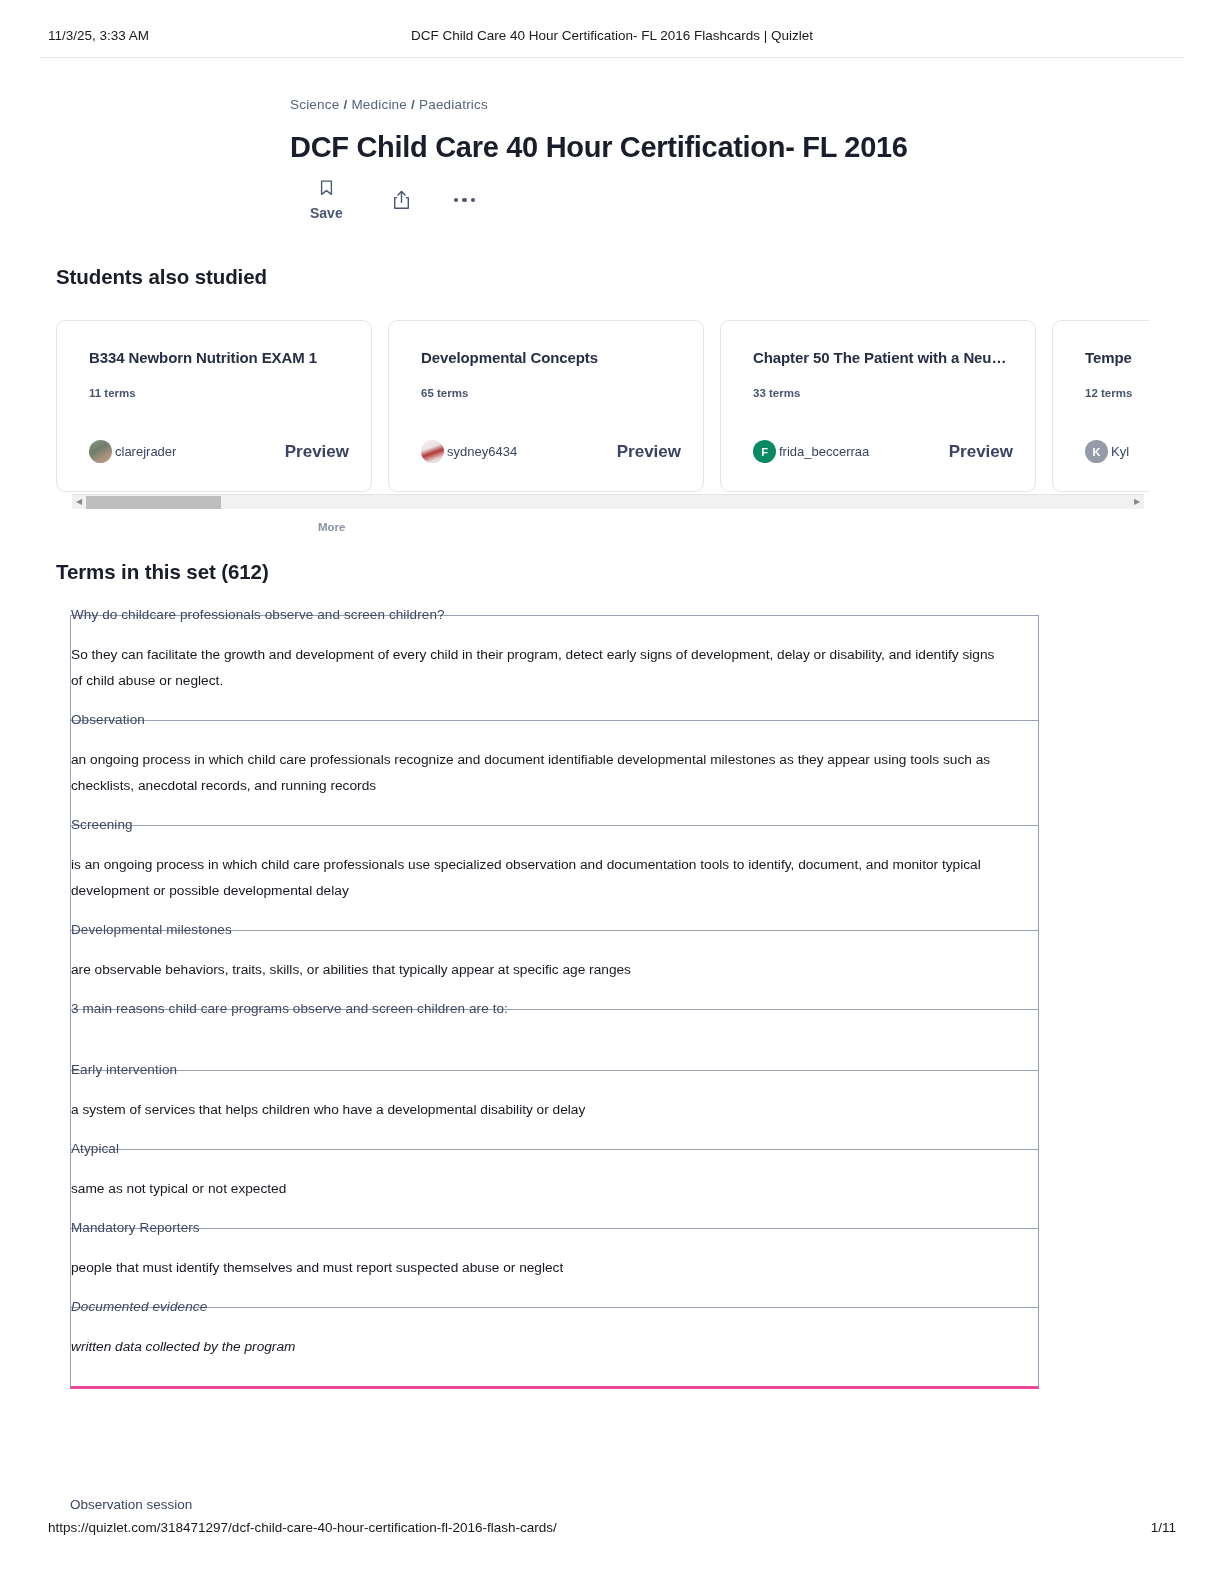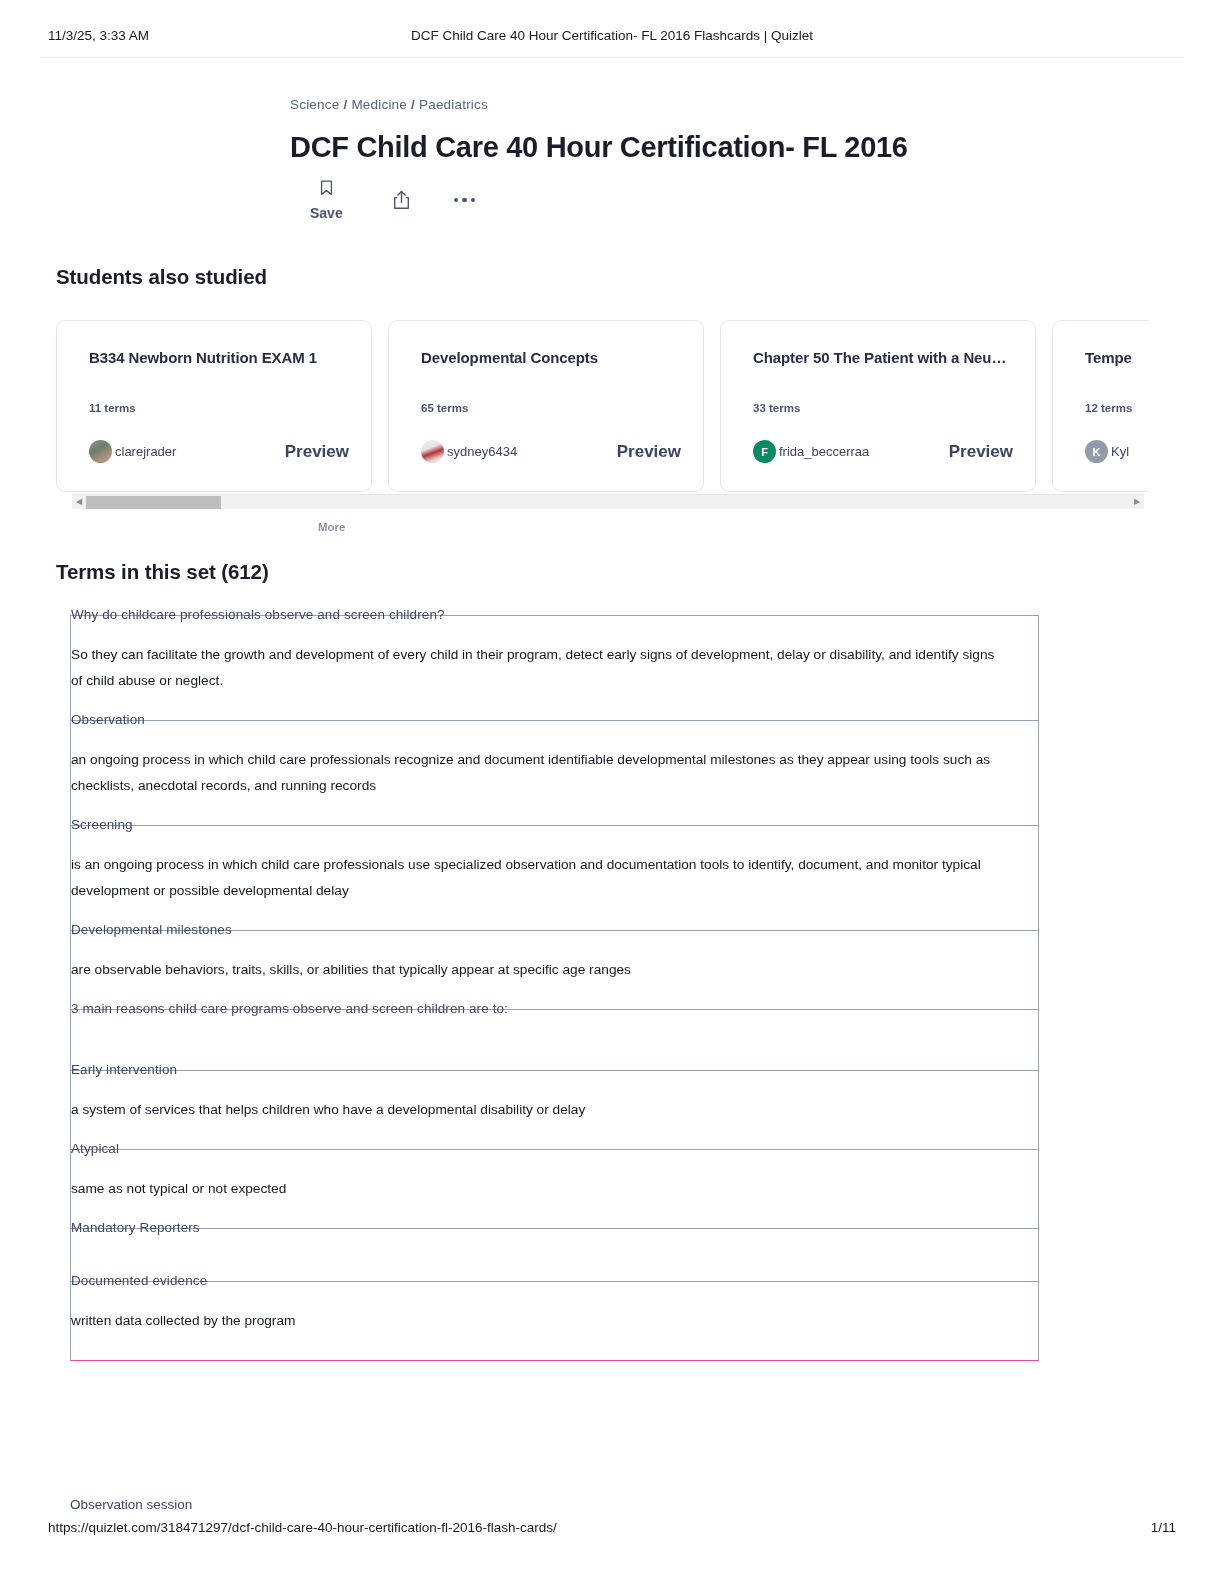--- a/index.html
+++ b/index.html
@@ -142,21 +142,21 @@
   .study-card .sc-title {
     font-size: 15px;
     font-weight: 600;
     color: #272e45;
     white-space: nowrap;
     overflow: hidden;
     text-overflow: ellipsis;
     letter-spacing: -0.1px;
   }
   .study-card .sc-terms {
-    margin-top: 36px;
+    margin-top: 21px;
     font-size: 11.5px;
     color: #4a5570;
     font-weight: 600;
   }
   .sc-footer {
     position: absolute;
     left: 32px;
     right: 22px;
     bottom: 28px;
     display: flex;
@@ -230,21 +230,21 @@
     left: 70px;
     top: 615px;
     width: 969px;
   }
   .term-row {
     position: relative;
     border: 1px solid #98a0b3;
     border-bottom: none;
     padding: 26px 0 26px 0;
   }
-  .term-row:last-child { border-bottom: 1px solid #ec4899; }
+  .term-row:last-child { border-bottom: 3px solid #ec4899; font-style: italic; }
 
   .term-word {
     position: absolute;
     top: -10px;
     left: 0;
     font-size: 13.5px;
     color: #3d4663;
     background: transparent;
     white-space: nowrap;
     line-height: 18px;
@@ -433,20 +433,21 @@
       <div class="term-def">a system of services that helps children who have a developmental disability or delay</div>
     </div>
 
     <div class="term-row">
       <div class="term-word">Atypical</div>
       <div class="term-def">same as not typical or not expected</div>
     </div>
 
     <div class="term-row">
       <div class="term-word">Mandatory Reporters</div>
+      <div class="term-def">people that must identify themselves and must report suspected abuse or neglect</div>
     </div>
 
     <div class="term-row">
       <div class="term-word">Documented evidence</div>
       <div class="term-def">written data collected by the program</div>
     </div>
 
   </div>
 
   <div class="clipped-term">Observation session</div>

